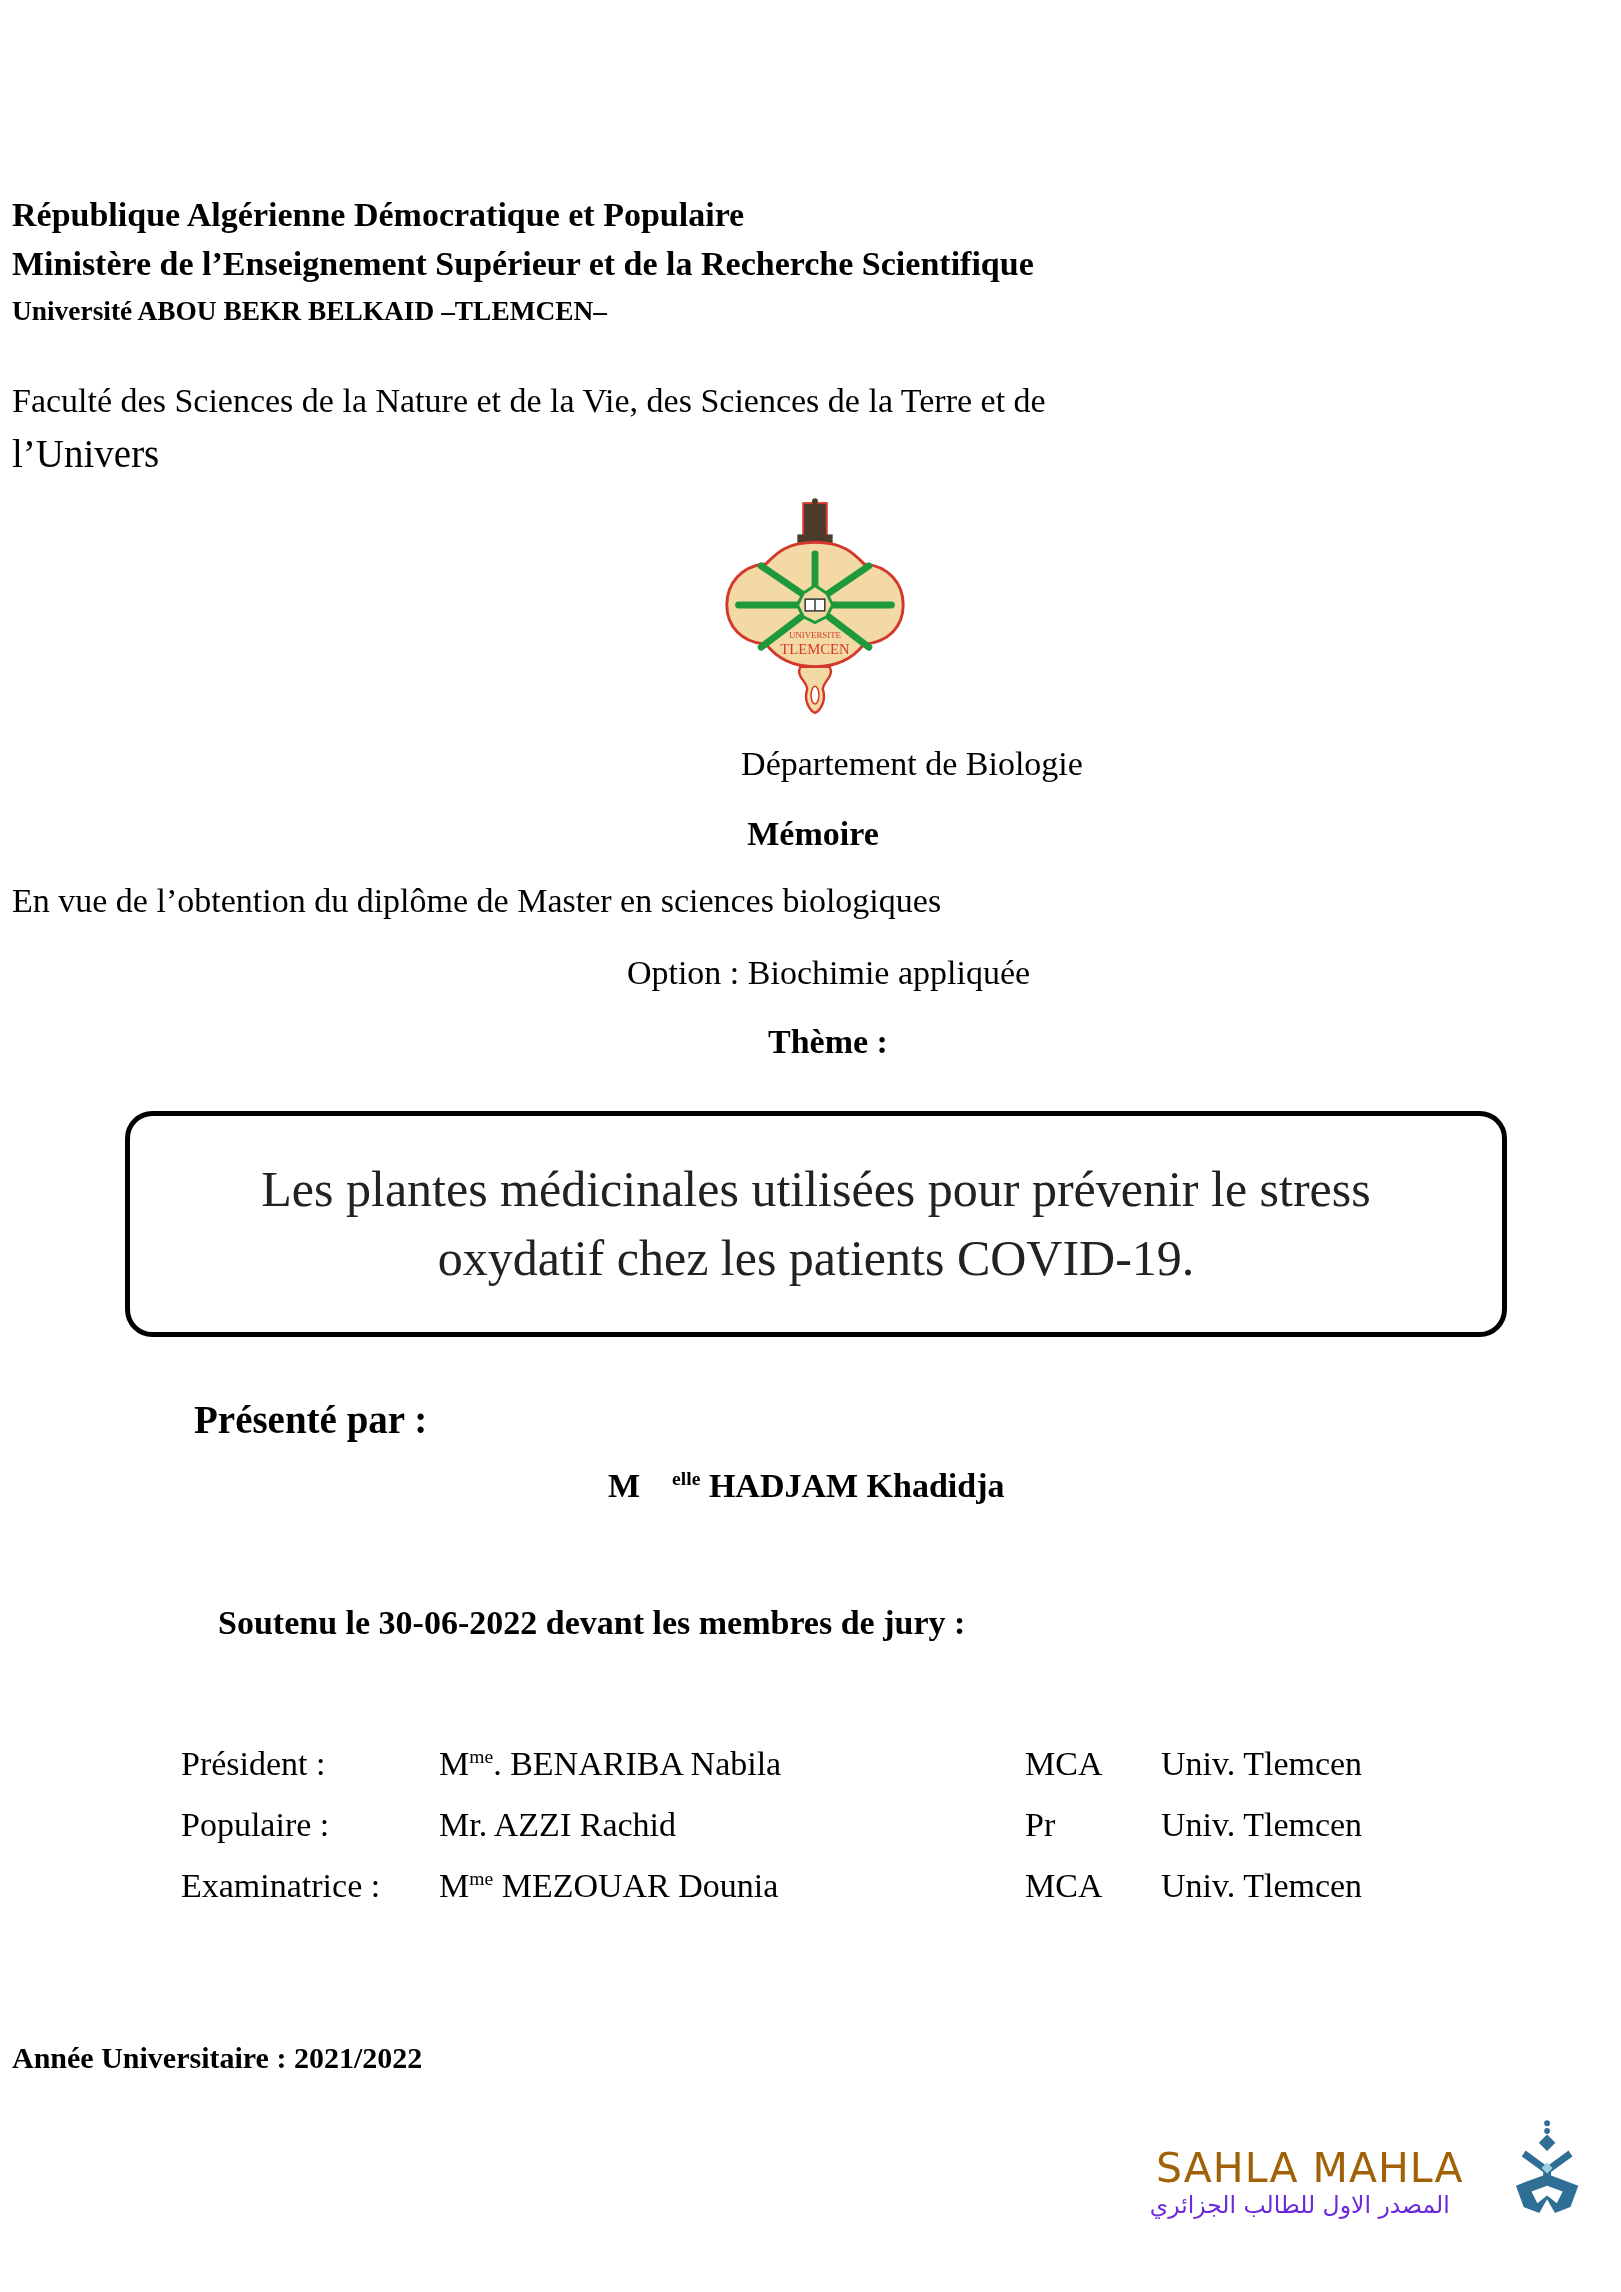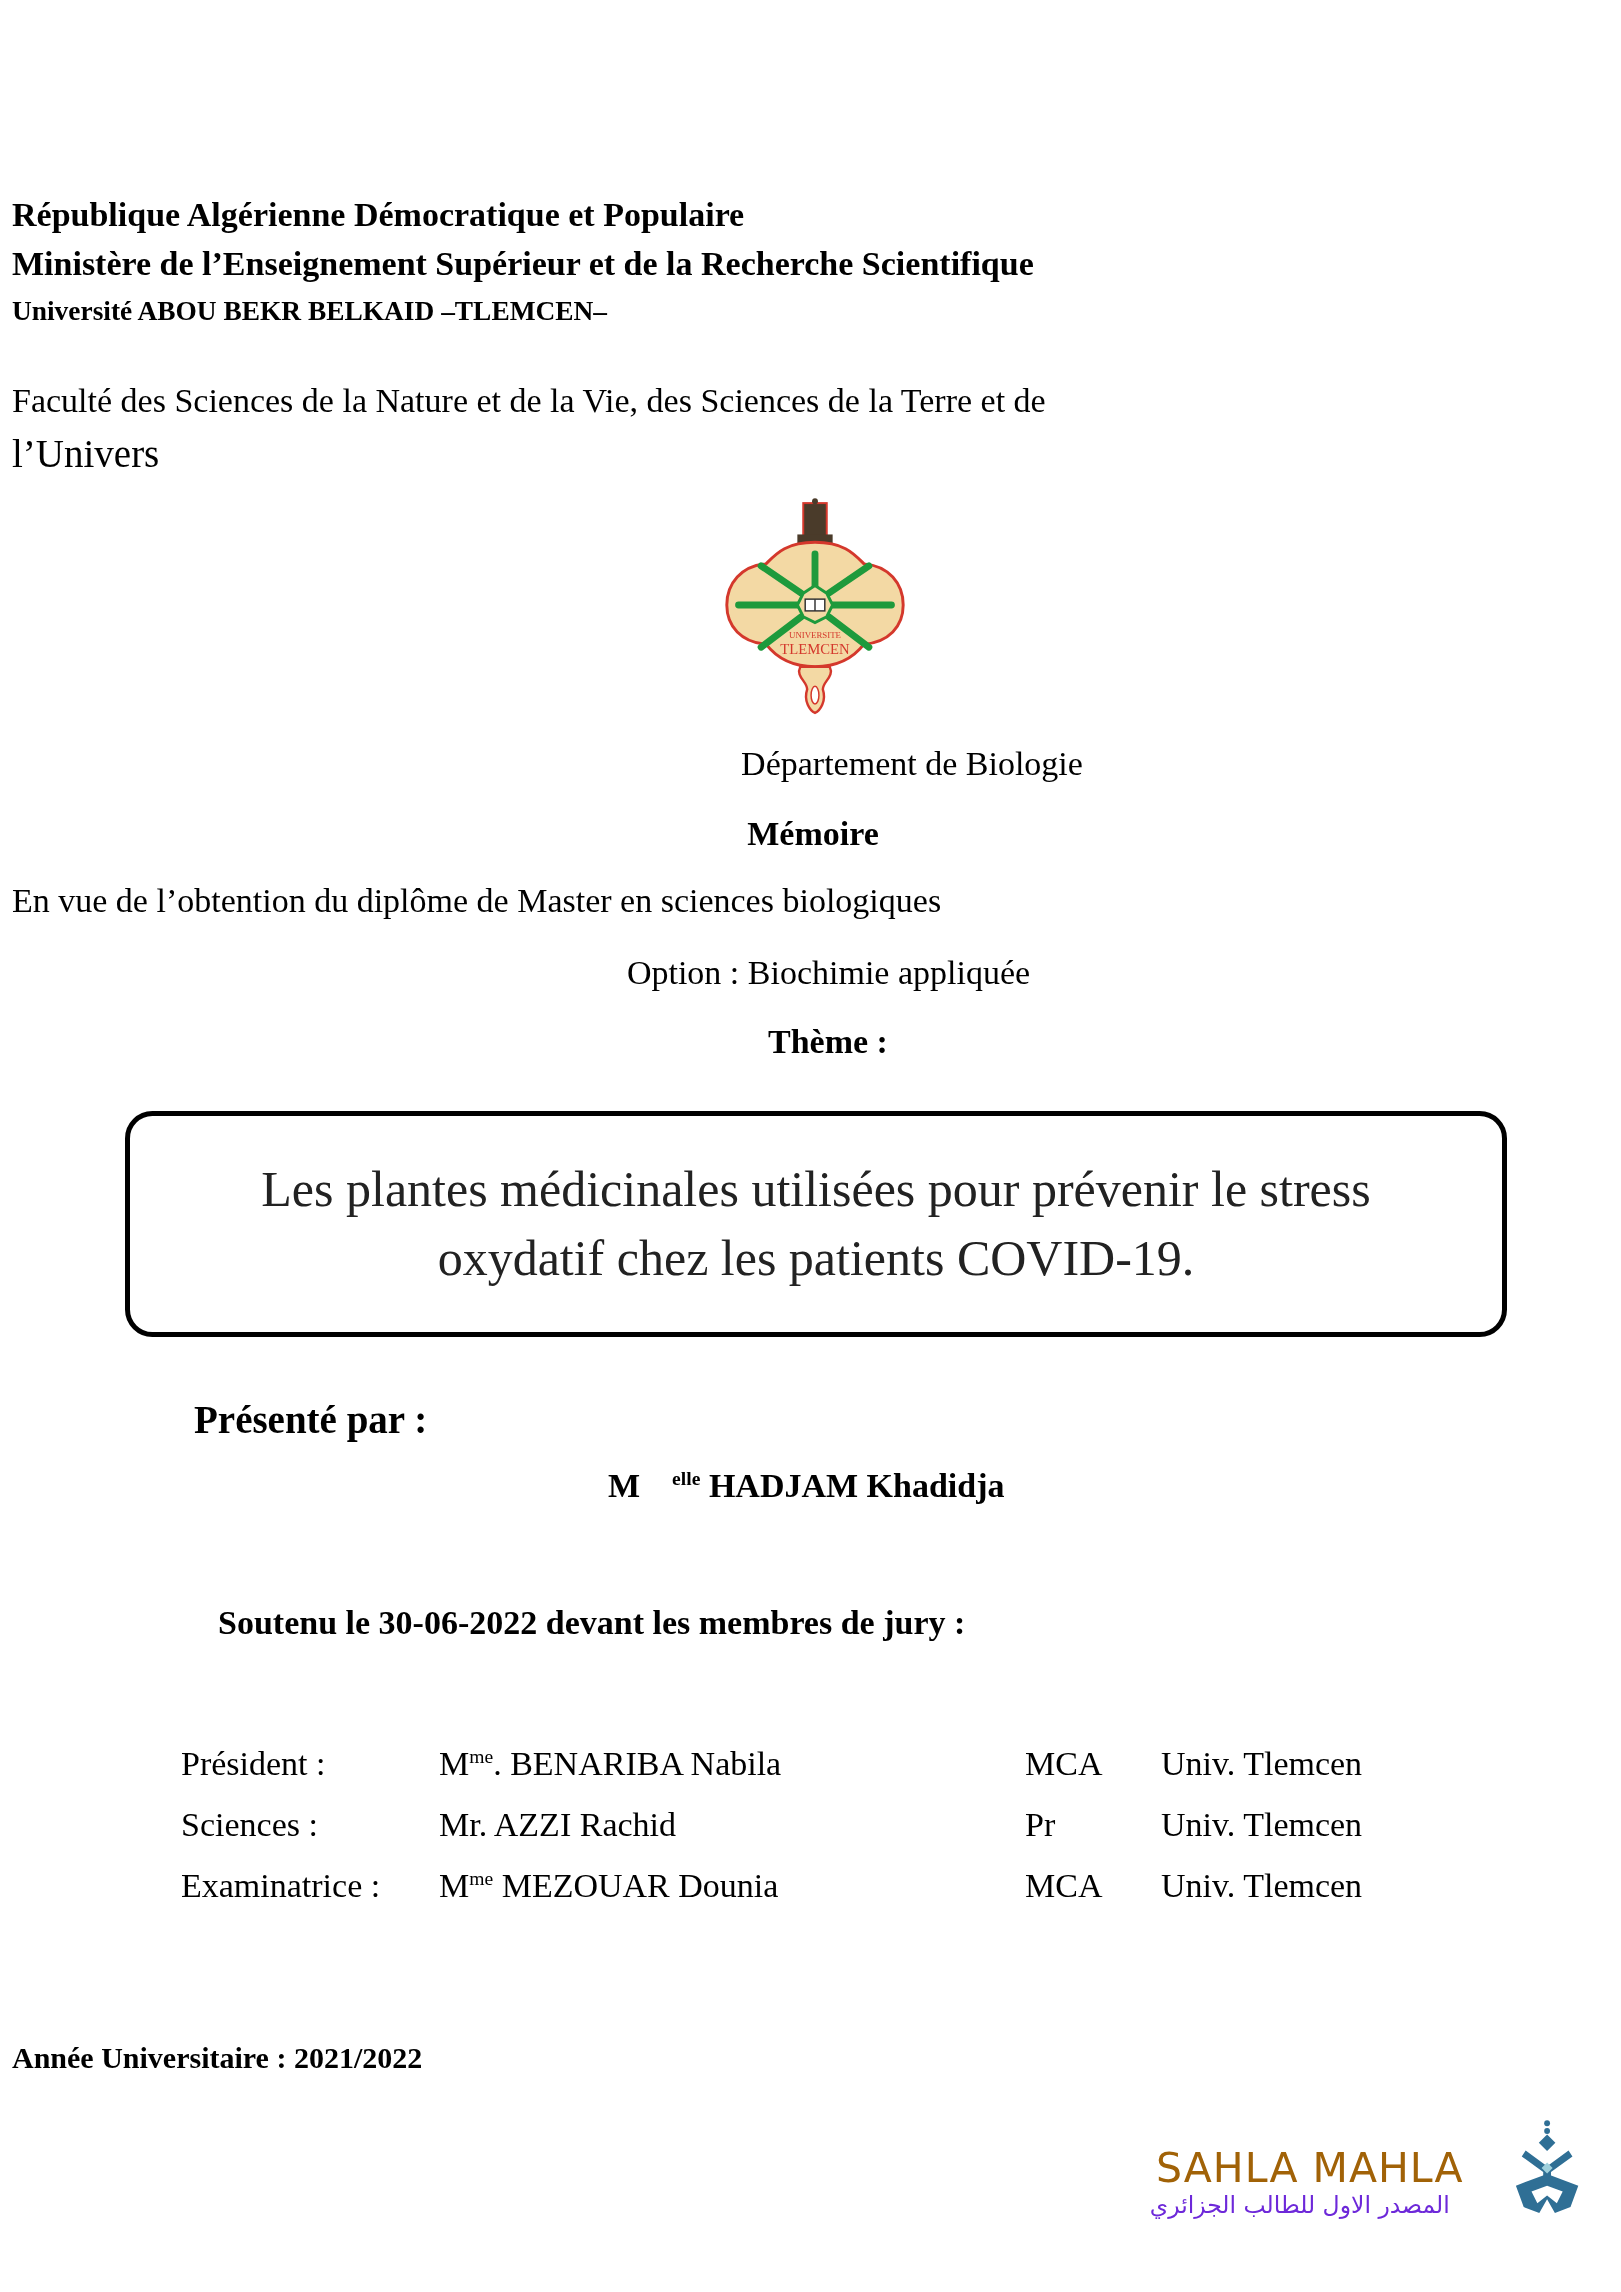--- a/index.html
+++ b/index.html
@@ -101,21 +101,21 @@
 <div class="abs soutenu">Soutenu le 30-06-2022 devant les membres de jury :</div>
 
 <div class="abs jury">
   <div class="jury-row">
     <span class="role">Président :</span>
     <span class="name"><span style="position:static">M</span><sup>me</sup><span style="position:static">. BENARIBA Nabila</span></span>
     <span class="grade">MCA</span>
     <span class="inst">Univ. Tlemcen</span>
   </div>
   <div class="jury-row">
-    <span class="role">Sciences :</span>
+    <span class="role">Populaire :</span>
     <span class="name"><span style="position:static">Mr. AZZI Rachid</span><sup></sup><span style="position:static"></span></span>
     <span class="grade">Pr</span>
     <span class="inst">Univ. Tlemcen</span>
   </div>
   <div class="jury-row">
     <span class="role">Examinatrice :</span>
     <span class="name"><span style="position:static">M</span><sup>me</sup><span style="position:static"> MEZOUAR Dounia</span></span>
     <span class="grade">MCA</span>
     <span class="inst">Univ. Tlemcen</span>
   </div>

